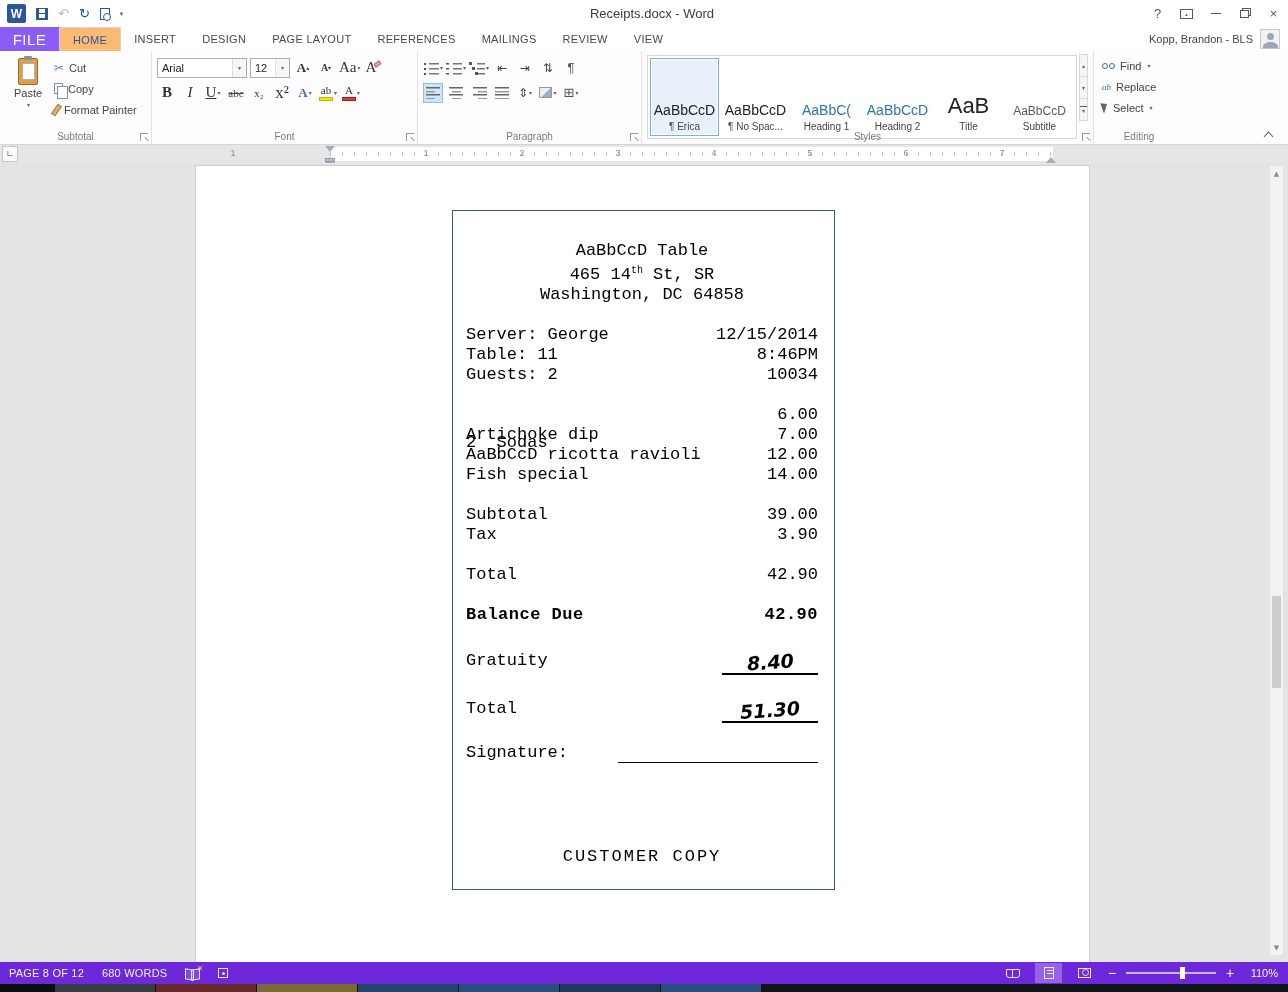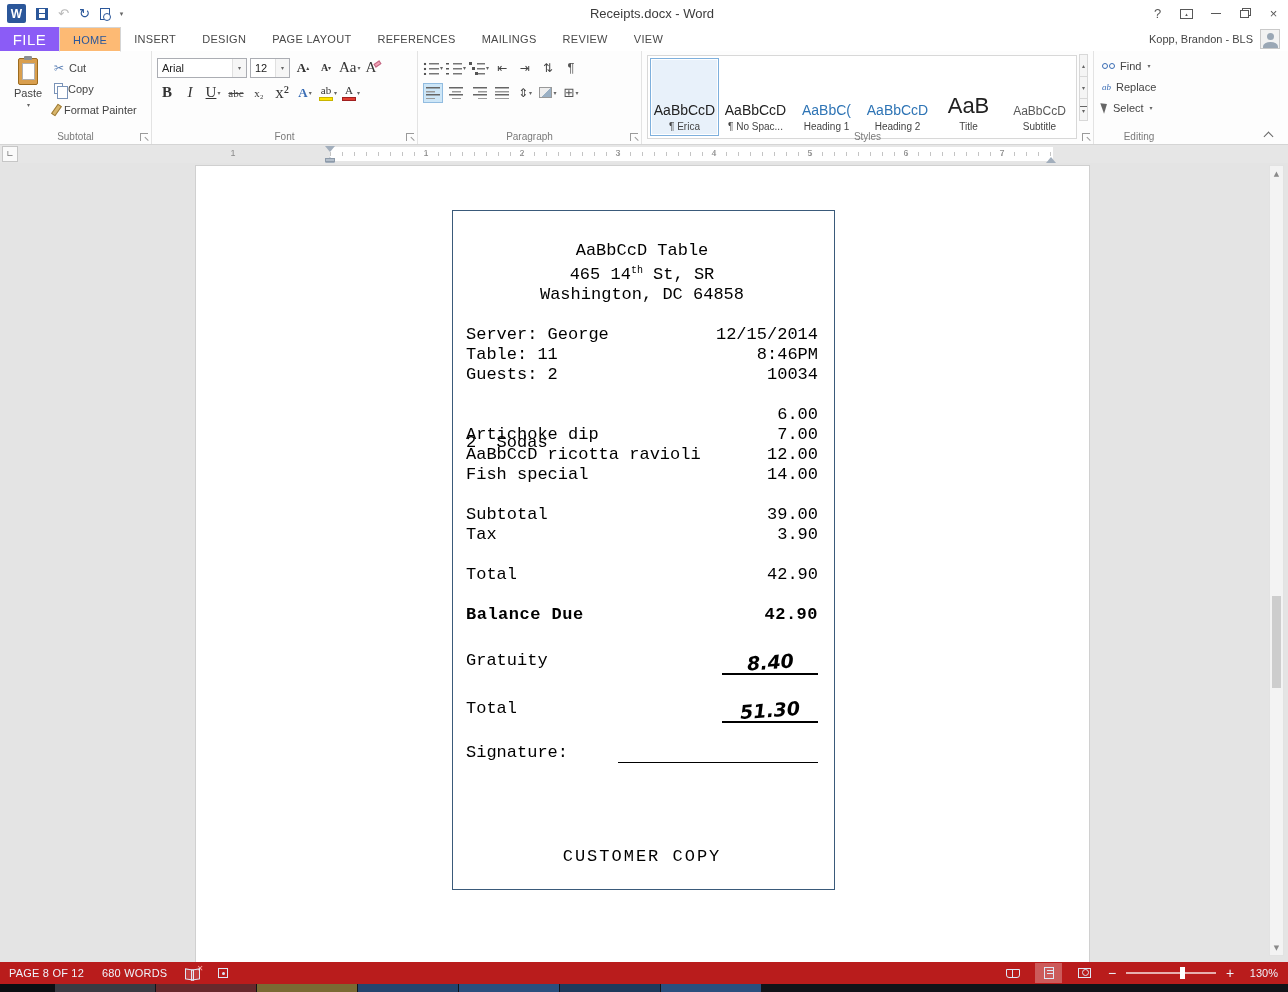--- a/index.html
+++ b/index.html
@@ -165,21 +165,21 @@
   .misspell{text-decoration-style:wavy;text-decoration-color:#2f62c9;text-decoration-thickness:1px;text-underline-offset:3px;margin-top:28px;}
   .r-footer{margin-top:84px;text-align:center;letter-spacing:2px;}
 
   
   .vscroll{position:absolute;right:4px;top:2px;width:15px;height:791px;background:#f3f3f3;border:1px solid #e2e2e2;}
   .vs-arrow{height:15px;display:flex;align-items:center;justify-content:center;font-size:7px;color:#8a8a8a;font-family:"DejaVu Sans",sans-serif;}
   .vs-arrow.bottom{position:absolute;bottom:0;left:0;right:0;}
   .vs-thumb{position:absolute;left:2px;right:2px;top:430px;height:92px;background:#cdcdcd;}
 
   
-  .statusbar{position:absolute;left:0;top:962px;width:1288px;height:22px;background:#b91c1c;color:#eef3fb;display:flex;align-items:center;font-size:11px;gap:6px;}
+  .statusbar{position:absolute;left:0;top:962px;width:1288px;height:22px;background:#6d28d9;color:#eef3fb;display:flex;align-items:center;font-size:11px;gap:6px;}
   .sb-left{display:flex;align-items:center;gap:18px;padding-left:9px;}
   .sb-item{white-space:nowrap;letter-spacing:.2px;}
   .sb-book{width:15px;height:11px;position:relative;}
   .sb-book::before{content:"";position:absolute;left:0;top:1px;width:7px;height:9px;border:1px solid #dfe8f6;transform:skewY(8deg);background:rgba(255,255,255,.15);}
   .sb-book::after{content:"";position:absolute;right:0;top:1px;width:7px;height:9px;border:1px solid #dfe8f6;transform:skewY(-8deg);background:rgba(255,255,255,.15);}
   .sb-book .bx{position:absolute;right:-3px;top:-4px;font-size:8px;color:#ffb3ab;font-family:"DejaVu Sans",sans-serif;}
   .sb-macro{width:10px;height:10px;border:1px solid #dfe8f6;position:relative;}
   .sb-macro::after{content:"";position:absolute;left:3px;top:3px;width:3px;height:3px;background:#dfe8f6;border-radius:50%;}
   .sb-right{margin-left:auto;display:flex;align-items:center;gap:9px;padding-right:10px;}
   .vb{width:27px;height:20px;display:flex;align-items:center;justify-content:center;}
@@ -642,21 +642,21 @@
           <span class="vb-print"></span>
         </div>
       <div class="vb">
           <span class="vb-web"></span>
         </div>
       <span class="zoom-sign">−</span>
       <div class="zoom-track">
           <div class="zoom-thumb"></div>
         </div>
       <span class="zoom-sign">+</span>
-      <span class="zoom-label">130%</span>
+      <span class="zoom-label">110%</span>
     </div>
   </div>
 
   <div class="taskbar">
     <div class="tb-start"></div>
     <div class="tb-item tb-c1"></div>
     <div class="tb-item tb-c2"></div>
     <div class="tb-item tb-c3"></div>
     <div class="tb-item tb-c4"></div>
     <div class="tb-item tb-c5"></div>

